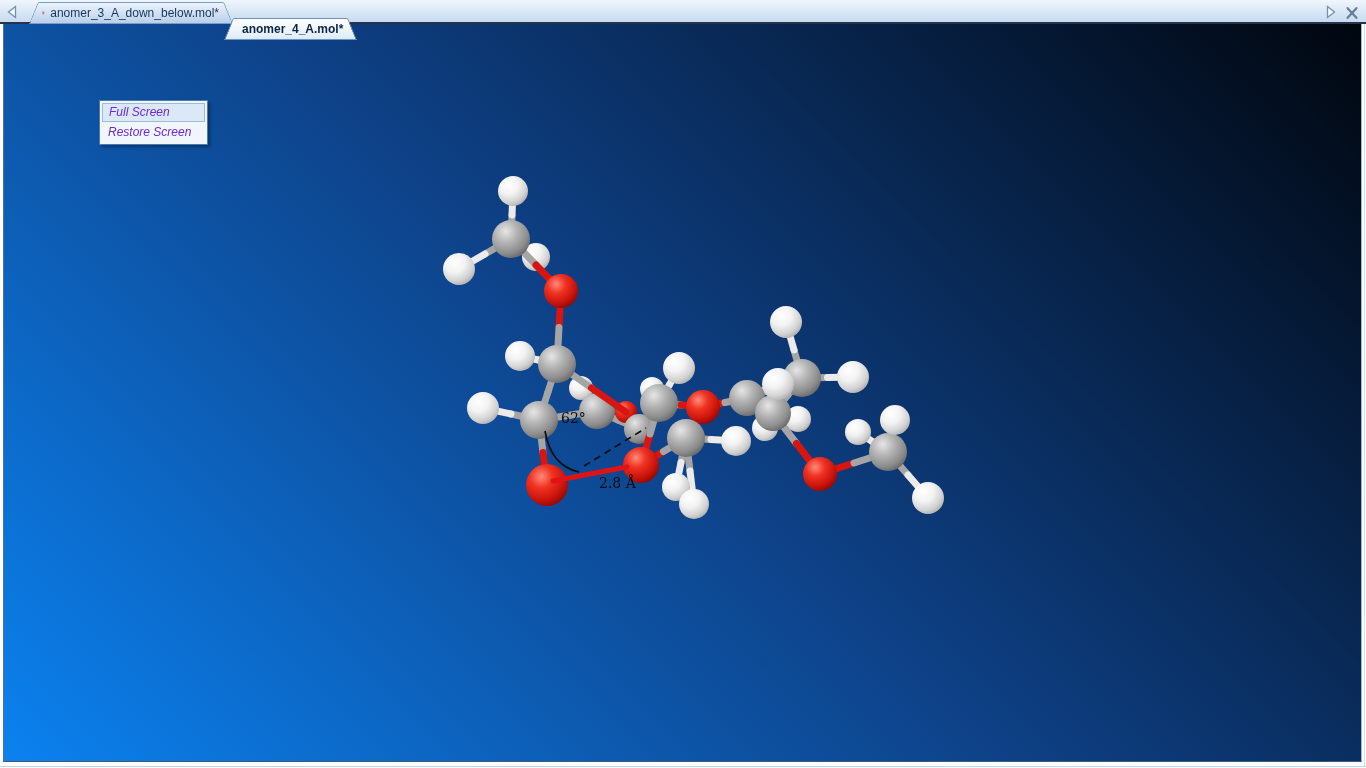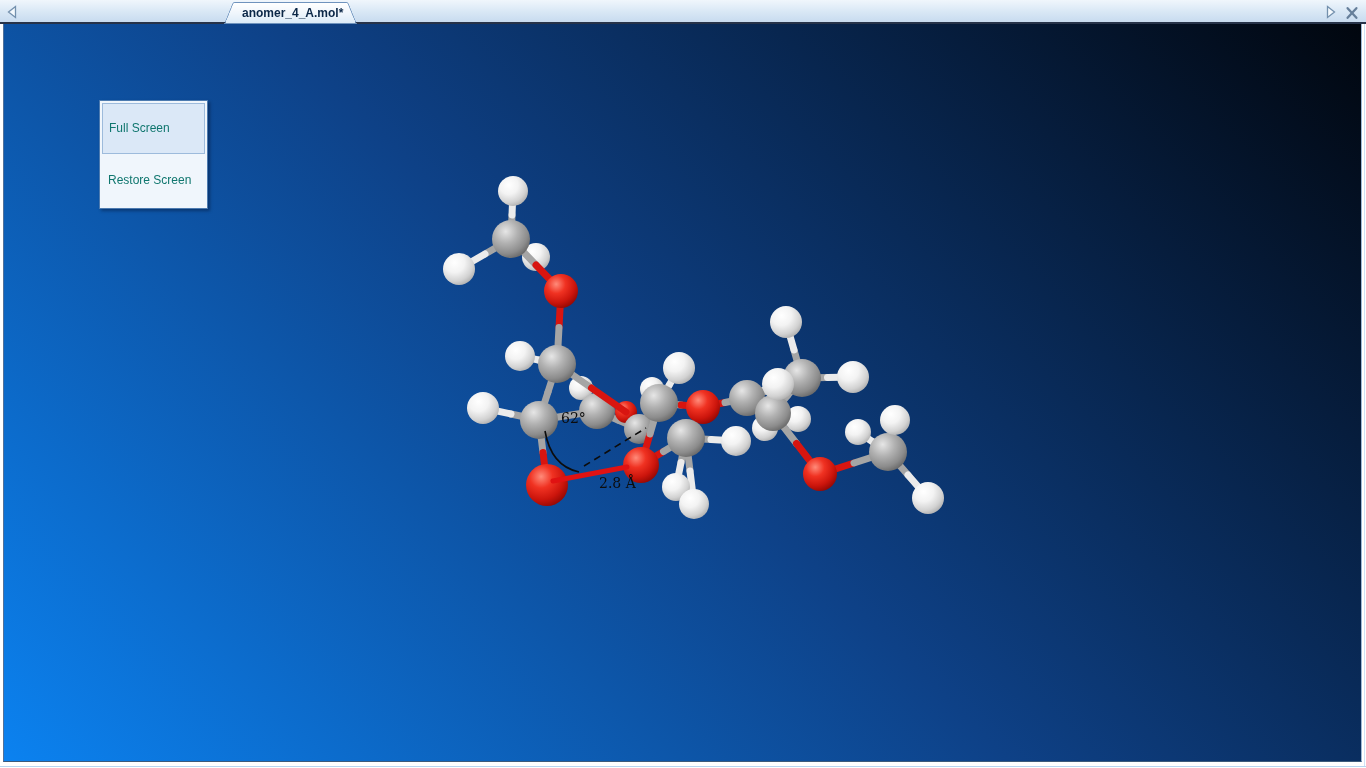--- a/index.html
+++ b/index.html
@@ -18,38 +18,38 @@
   .close-btn{position:absolute;top:3px;right:6px;width:17px;height:17px;display:flex;align-items:center;justify-content:center;cursor:default;}
 
   .tab{position:absolute;top:2px;height:22px;}
   .tab .edge{position:absolute;top:0;bottom:0;border:1px solid #7b9cc4;}
   .tab .edge.l{left:0;right:45%;border-right:none;border-radius:2px 0 0 0;
     transform:skewX(-22deg);transform-origin:0 100%;}
   .tab .edge.r{left:45%;right:0;border-left:none;border-radius:0 2px 0 0;
     transform:skewX(22deg);transform-origin:100% 100%;}
   .tab.inactive{z-index:1;}
   .tab.inactive .edge{background:linear-gradient(180deg,#ebf3fb 0%,#cfe0f2 55%,#b9d0e9 100%);}
-  .tab.active{z-index:2;}
+  .tab.active{z-index:2;margin-top:16px;}
   .tab.active .edge{background:linear-gradient(180deg,#ffffff 0%,#f0f6fc 50%,#dcebf8 100%);border-color:#6f93bd;}
   .tab .content{position:relative;z-index:3;height:100%;display:flex;align-items:center;gap:5px;padding:0 14px 0 13px;}
   .tab .label{font-size:12px;color:#16355c;white-space:nowrap;line-height:22px;}
   .tab.active .label{font-weight:bold;color:#0b2747;}
   .tab1{left:29px;width:204px;}
   .tab2{left:224px;width:133px;}
 
   
   .viewport{position:absolute;left:3px;right:4px;top:24px;bottom:6px;z-index:1;
     border-left:1px solid #51719a;border-right:1px solid #9db8d4;border-bottom:1px solid #3d5a7a;}
   .mol-overlay{position:absolute;left:0;top:0;width:1366px;height:768px;z-index:2;pointer-events:none;}
 
   
   .context-menu{position:absolute;left:99px;top:100px;width:103px;z-index:20;
     background:#f0f6fc;border:1px solid #4d7bb0;padding:2px;
     box-shadow:2px 2px 3px rgba(0,0,20,0.35);}
-  .menu-item{height:20px;line-height:20px;padding:16px 6px;font-size:12px;color:#0f766e;white-space:nowrap;cursor:default;}
+  .menu-item{height:20px;line-height:20px;padding:0 6px;font-size:12px;color:#6d28d9;white-space:nowrap;cursor:default;font-style:italic;}
   .menu-item.highlighted{background:#dbe8f7;border:1px solid #9dbbdc;height:17px;line-height:17px;}
 </style>
 </head>
 <body>
 
 <div class="screen">
 
   <div class="viewport" id="viewport" style="background: linear-gradient(225deg, rgb(1, 6, 14) 0%, rgb(14, 65, 135) 52%, rgb(11, 130, 240) 100%);"></div>
 
   <svg class="mol-overlay" id="molecule-svg" viewBox="0 0 1366 768">
@@ -196,20 +196,34 @@
       </g>
     </svg>
 
   <div class="tab-bar">
     <div class="scroll-btn left">
       <svg width="14" height="16">
         <path d="M10.5 2.5 L3.5 8 L10.5 13.5 Z" fill="#f4f9fd" stroke="#7390ad" stroke-width="1.3"></path>
       </svg>
     </div>
 
+    <div class="tab tab1 inactive">
+      <div class="edge l"></div>
+      <div class="edge r"></div>
+      <div class="content">
+        <svg width="16" height="16" viewBox="0 0 16 16">
+          <rect x="3.5" y="1.5" width="9.5" height="13" fill="#ffffff" stroke="#6e6e6e"></rect>
+          <circle cx="7.2" cy="8" r="4.1" fill="#e13a9e" stroke="#9c0f6a"></circle>
+          <circle cx="7.2" cy="6.2" r="0.9" fill="#ffffff"></circle>
+          <circle cx="5.6" cy="8.9" r="0.9" fill="#ffffff"></circle>
+          <circle cx="8.8" cy="8.9" r="0.9" fill="#ffffff"></circle>
+        </svg>
+        <span class="label">anomer_3_A_down_below.mol*</span>
+      </div>
+    </div>
 
     <div class="tab tab2 active">
       <div class="edge l"></div>
       <div class="edge r"></div>
       <div class="content">
         <svg width="16" height="16" viewBox="0 0 16 16">
           <rect x="3.5" y="1.5" width="9.5" height="13" fill="#ffffff" stroke="#6e6e6e"></rect>
           <circle cx="7.2" cy="8" r="4.1" fill="#e13a9e" stroke="#9c0f6a"></circle>
           <circle cx="7.2" cy="6.2" r="0.9" fill="#ffffff"></circle>
           <circle cx="5.6" cy="8.9" r="0.9" fill="#ffffff"></circle>

